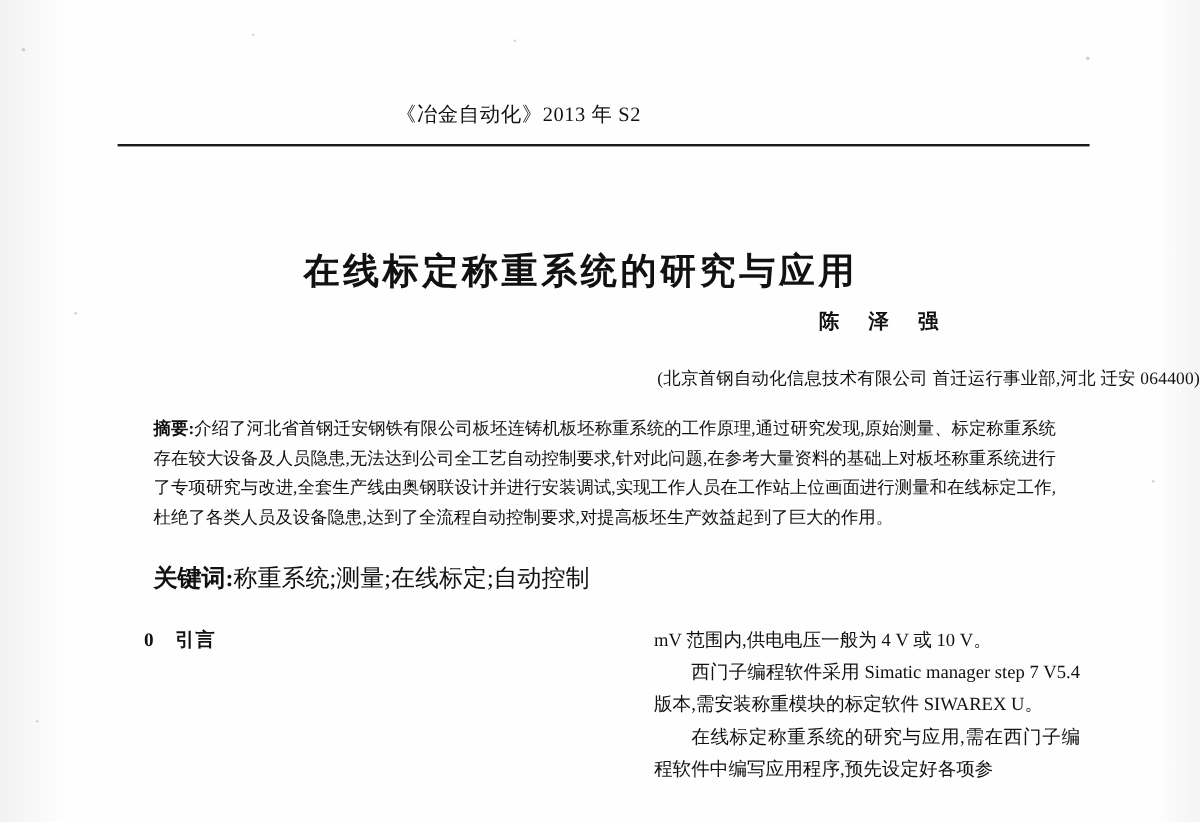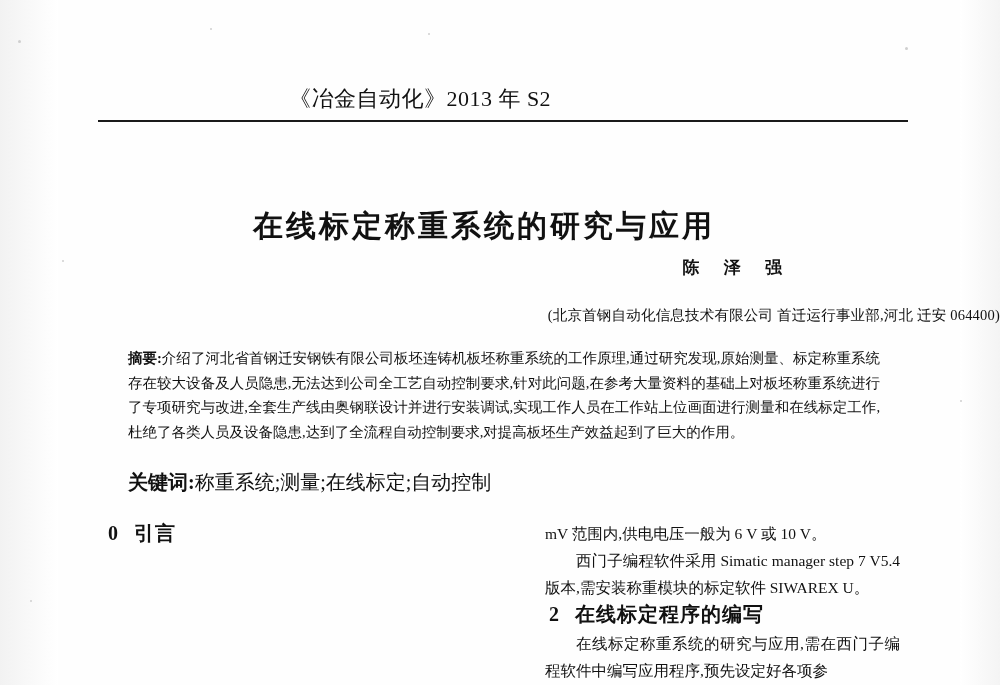--- a/index.html
+++ b/index.html
@@ -40,24 +40,24 @@
   .speck {
     position: absolute;
     background: #cfcfcf;
     border-radius: 50%;
     pointer-events: none;
   }
 
   .running-head {
     position: absolute;
     top: 84px;
-    left: 0;
+    left: 12px;
     width: 840px;
     text-align: center;
-    font-size: 22px;
+    font-size: 17px;
     letter-spacing: 0.5px;
     font-family: "Liberation Serif", "DejaVu Serif", serif;
   }
   .rule {
     position: absolute;
     top: 120px;
     left: 98px;
     width: 810px;
     height: 2px;
     background: #1a1a1a;
@@ -126,22 +126,22 @@
     font-size: 15.5px;
     line-height: 27px;
     text-align: justify;
     text-justify: inter-ideograph;
   }
   .col-left { left: 104px; }
   .col-right { left: 545px; }
 
   .sec-head {
     font-weight: bold;
-    font-size: 20px;
-    margin: 0 0 2px 4px;
+    font-size: 16px;
+    margin: 0 0 2px 16px;
     letter-spacing: 1px;
   }
   .sec-head .num {
     display: inline-block;
     min-width: 26px;
   }
   .para {
     margin: 0;
     text-indent: 2em;
   }
@@ -181,21 +181,18 @@
     <span class="lead">关键词:</span><span>称重系统;测量;在线标定;自动控制</span>
   </div>
 
   <div class="col col-left">
     <div class="sec-head">
       <span class="num">0</span><span>引言</span>
     </div>
   </div>
 
   <div class="col col-right">
-    <p class="para noindent">mV 范围内,供电电压一般为 6 V 或 10 V。</p>
+    <p class="para noindent">mV 范围内,供电电压一般为 4 V 或 10 V。</p>
     <p class="para">西门子编程软件采用 Simatic manager step 7 V5.4 版本,需安装称重模块的标定软件 SIWAREX U。</p>
-    <div class="sec-head">
-      <span class="num">2</span><span>在线标定程序的编写</span>
-    </div>
     <p class="para">在线标定称重系统的研究与应用,需在西门子编程软件中编写应用程序,预先设定好各项参</p>
   </div>
 
 </div>
 
 </body></html>

